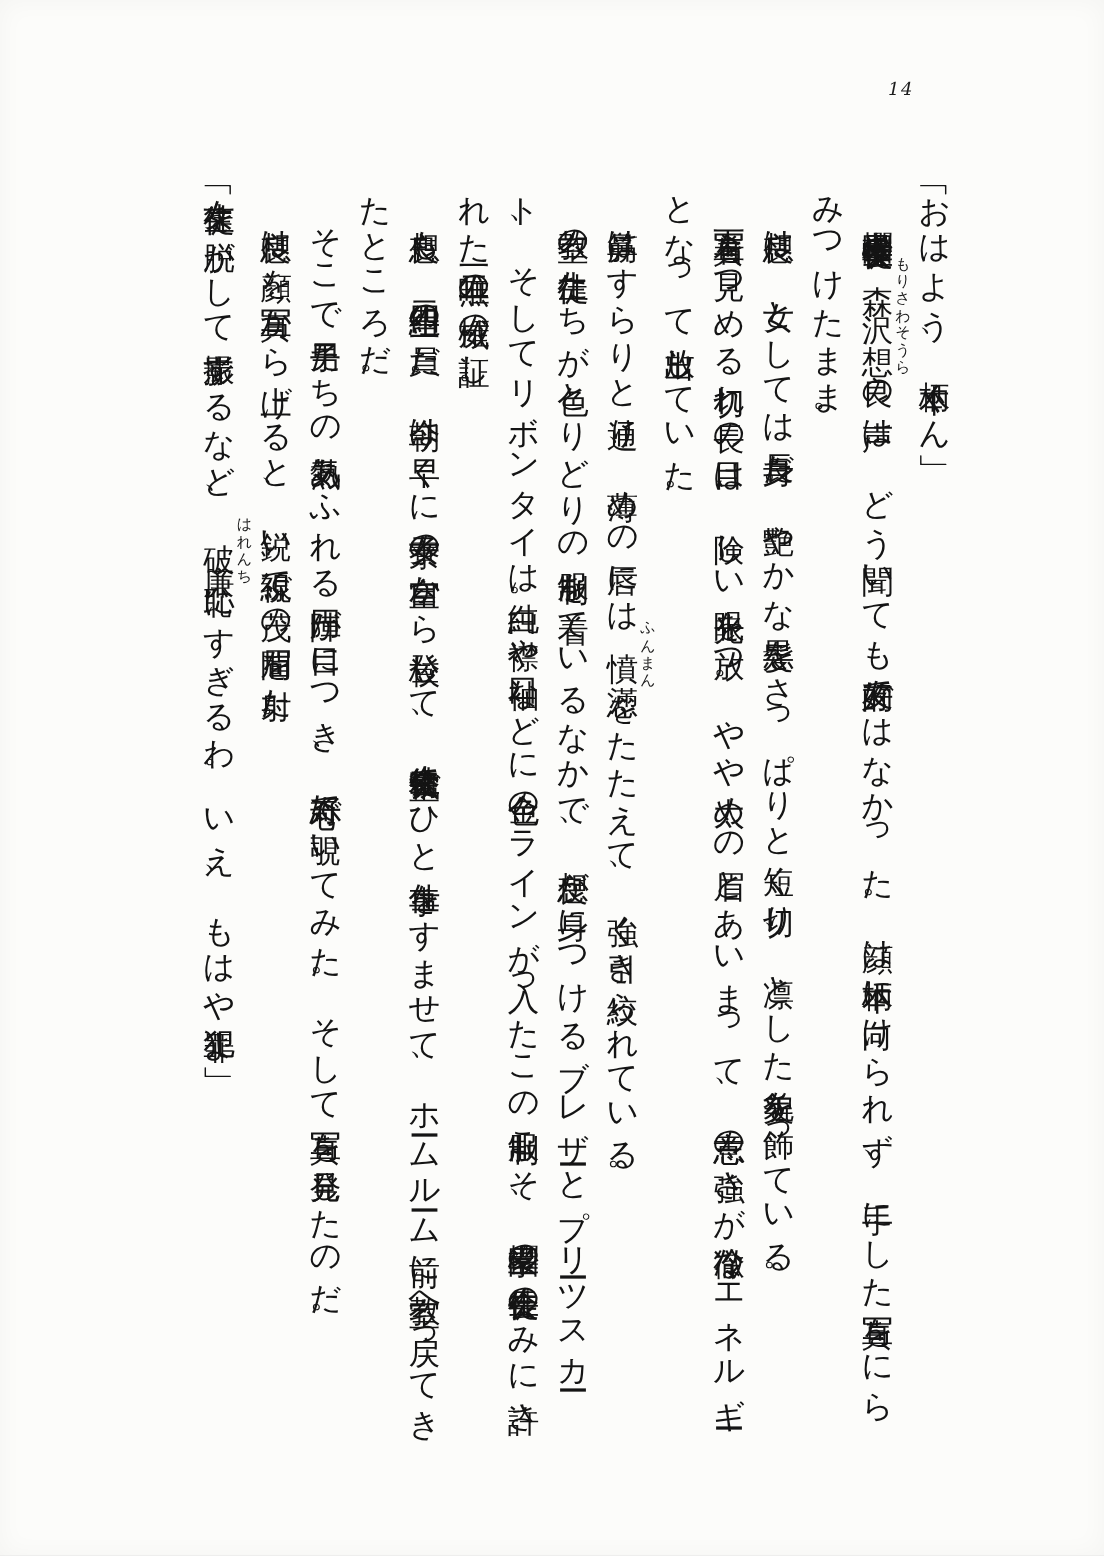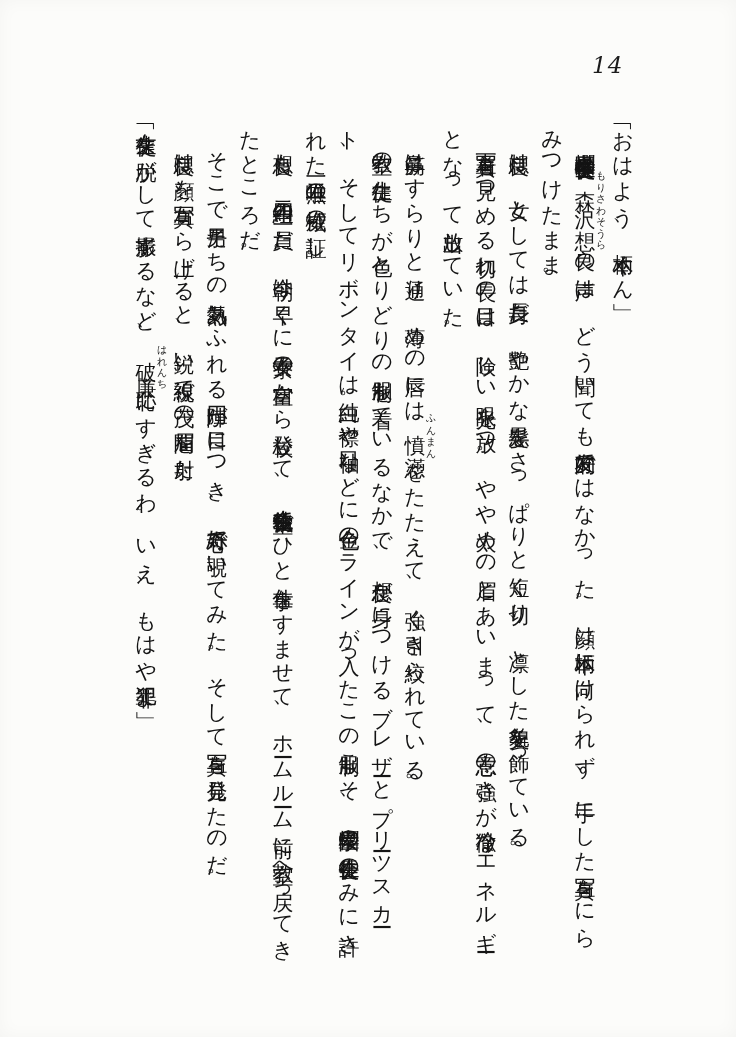--- a/index.html
+++ b/index.html
@@ -14,21 +14,21 @@
     margin: 0 auto;
     background: #fcfcfa;
     overflow: hidden;
     font-family: "DejaVu Serif", "Liberation Serif", serif;
     box-shadow: inset 0 0 18px rgba(0,0,0,0.035);
   }
   .page-number {
     position: absolute;
     top: 52px;
     left: 592px;
-    font-size: 23px;
+    font-size: 12px;
     font-style: italic;
     color: #1c1c1c;
     letter-spacing: 1px;
   }
   .text-block {
     position: absolute;
     top: 116px;
     right: 97px;
     height: 836px;
     writing-mode: vertical-rl;

